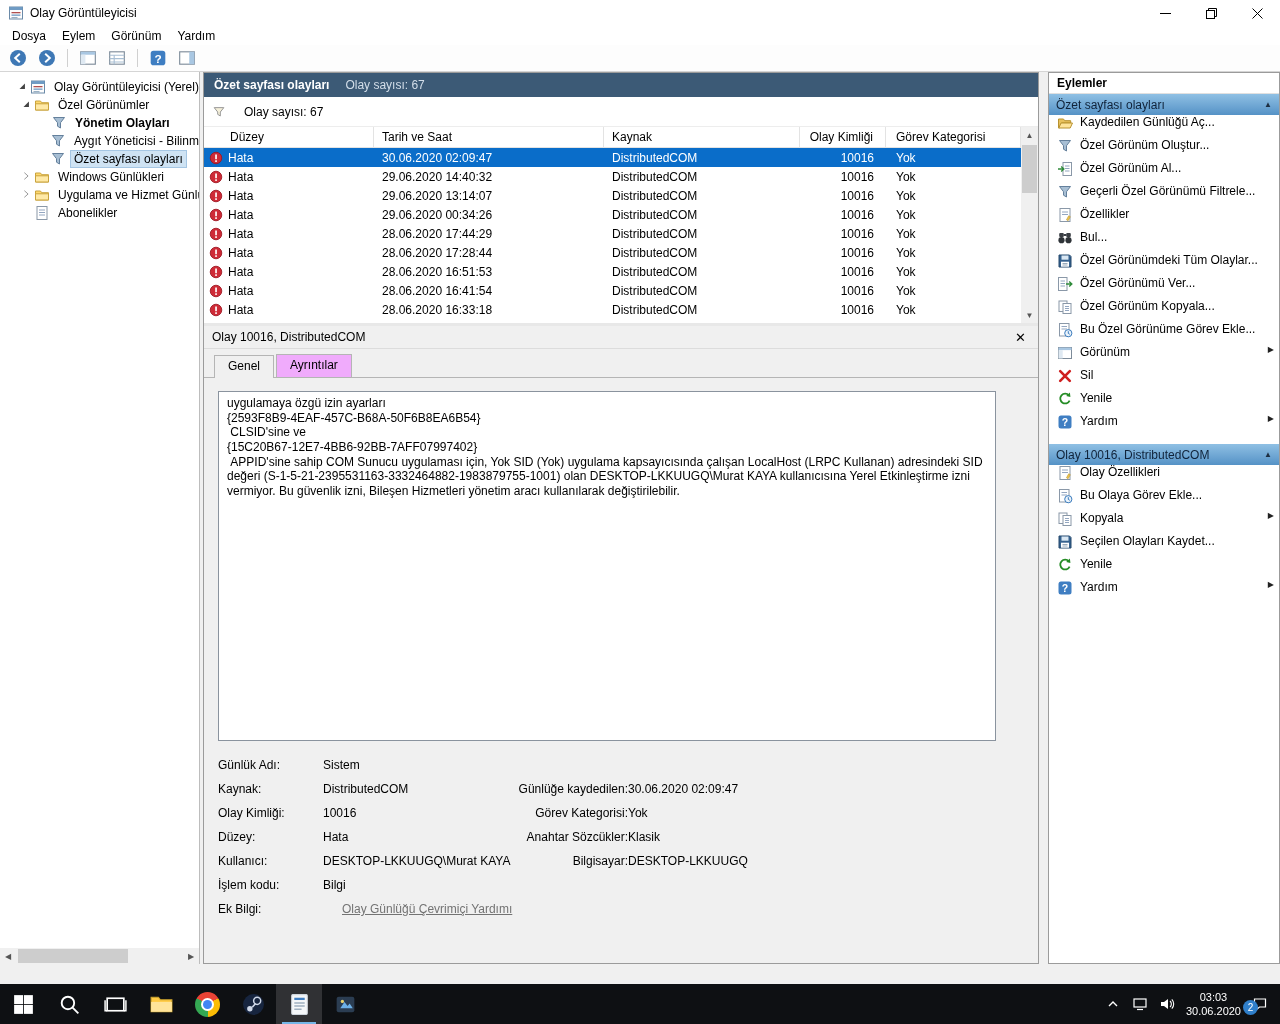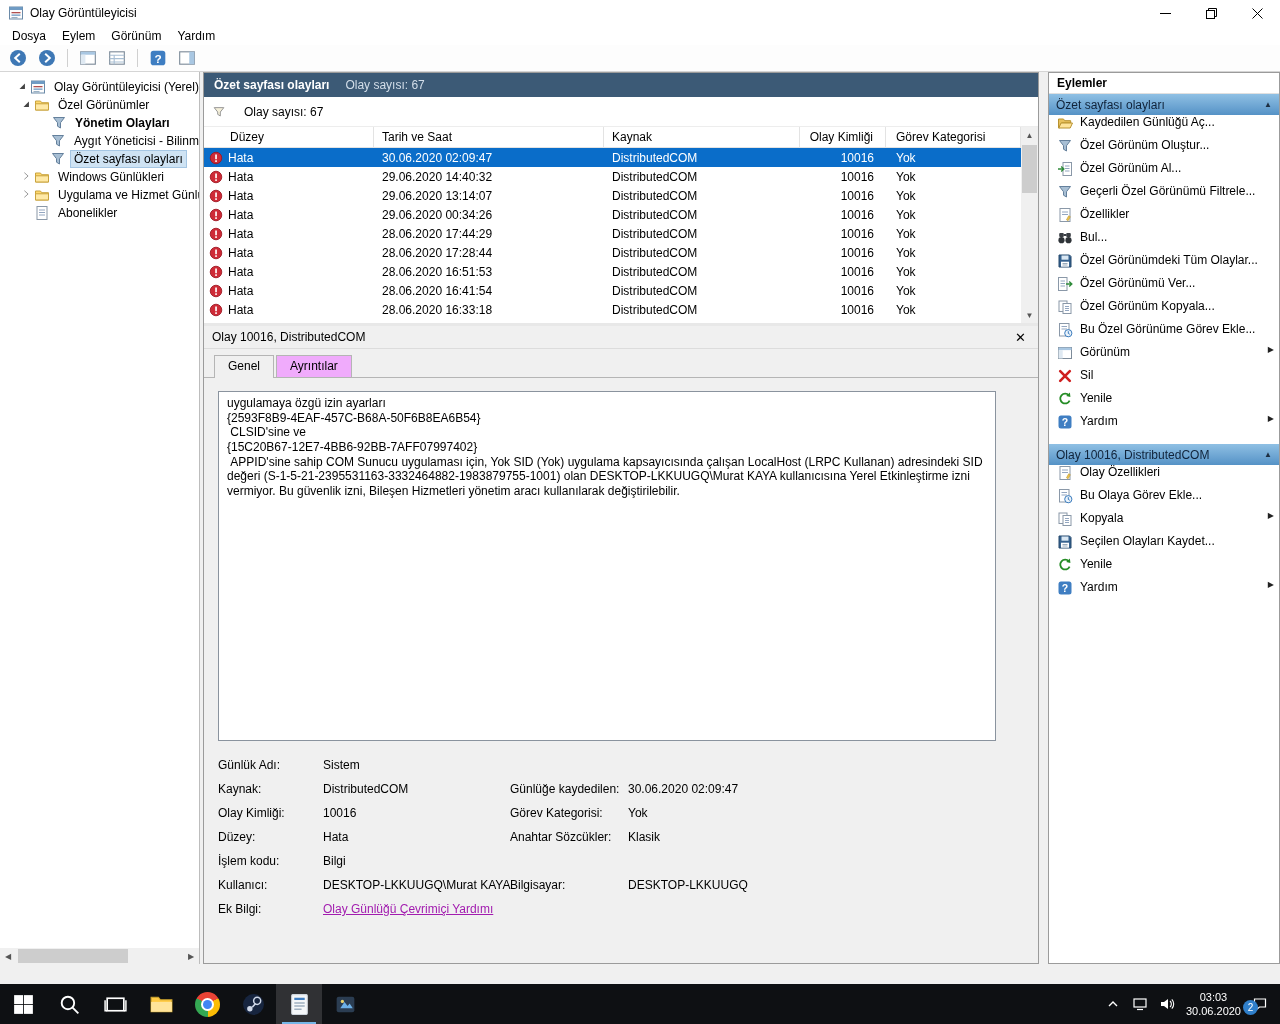--- a/index.html
+++ b/index.html
@@ -61,32 +61,32 @@
   .grid-header .c4 { display:flex; }
   .c5 { flex:1; padding-left:10px; }
   .vscroll { width:17px; background:#f0f0f0; display:flex; flex-direction:column; align-items:center; flex:none; }
   .vtrack { flex:1; width:100%; position:relative; }
   .vthumb { position:absolute; top:2px; left:1px; right:1px; height:48px; background:#cdcdcd; }
 
   
   .detail { flex:1; display:flex; flex-direction:column; background:#f0f0f0; overflow:hidden; }
   .detail-header { height:23px; display:flex; align-items:center; padding:0 8px; border-bottom:1px solid #dcdcdc; flex:none; }
   .dclose { margin-left:auto; font-size:13px; padding:0 4px; }
-  .tabs { display:flex; padding:5px 0 0 10px; flex:none; position:relative; z-index:2;align-items:center; }
+  .tabs { display:flex; padding:5px 0 0 10px; flex:none; position:relative; z-index:2; }
   .tab { padding:3px 13px 4px; background:#f0abfc; border:1px solid #b5b5b5; border-bottom:none; margin-right:2px; }
   .tab.active { background:#f0f0f0; position:relative; top:1px; padding-bottom:5px; }
   .tab-body { flex:1; border-top:1px solid #b5b5b5; padding:13px 14px 0; overflow:hidden; }
   .desc-box { width:778px; height:350px; background:#fff; border:1px solid #8a939e; padding:4px 8px; white-space:pre-wrap; line-height:1.22; overflow:hidden; }
   .fields { margin-top:17px; }
   .frow { display:flex; height:24px; align-items:flex-start; }
   .flabel { width:105px; flex:none; }
   .fvalue { width:187px; flex:none; white-space:nowrap; }
-  .flabel2 { width:118px; flex:none; }
+  .flabel2 { width:118px; flex:none;text-align:right; }
   .fvalue2 { flex:1; white-space:nowrap; }
-  .link { color:#a21caf; text-decoration:underline; }
+  .link { color:#737373; text-decoration:underline;margin-left:19px; }
 
   
   .actions-title { height:21px; padding:3px 8px; font-weight:bold; border-bottom:1px solid #e0e0e0; flex:none; }
   .group-header { height:21px; display:flex; align-items:center; padding:0 7px; background:linear-gradient(#8fc0e4,#5592c6); color:#10233a; flex:none; }
   .group-header + .group-header, .action-item + .group-header { margin-top:7px; }
   .ghlabel { flex:1; white-space:nowrap; overflow:hidden; }
   .gharrow { font-size:8px; color:#1d2f42; }
   .action-item { height:23px; display:flex; align-items:flex-start; padding:0 5px 0 8px; }
   .action-item .icon { margin-right:7px; }
   .alabel { flex:1; white-space:nowrap; overflow:hidden; }
@@ -539,30 +539,30 @@
                 <span class="flabel2">Görev Kategorisi:</span>
                 <span class="fvalue2">Yok</span>
               </div>
               <div class="frow">
                 <span class="flabel">Düzey:</span>
                 <span class="fvalue">Hata</span>
                 <span class="flabel2">Anahtar Sözcükler:</span>
                 <span class="fvalue2">Klasik</span>
               </div>
               <div class="frow">
+                <span class="flabel">Kullanıcı:</span>
+                <span class="fvalue">DESKTOP-LKKUUGQ\Murat KAYA</span>
+                <span class="flabel2">Bilgisayar:</span>
+                <span class="fvalue2">DESKTOP-LKKUUGQ</span>
+              </div>
+              <div class="frow">
                 <span class="flabel">İşlem kodu:</span>
                 <span class="fvalue">Bilgi</span>
                 <span class="flabel2"></span>
                 <span class="fvalue2"></span>
-              </div>
-              <div class="frow">
-                <span class="flabel">Kullanıcı:</span>
-                <span class="fvalue">DESKTOP-LKKUUGQ\Murat KAYA</span>
-                <span class="flabel2">Bilgisayar:</span>
-                <span class="fvalue2">DESKTOP-LKKUUGQ</span>
               </div>
               <div class="frow">
                 <span class="flabel">Ek Bilgi:</span>
                 <span class="fvalue link">Olay Günlüğü Çevrimiçi Yardımı</span>
                 <span class="flabel2"></span>
                 <span class="fvalue2"></span>
               </div>
             </div>
         </div>
       </div>

